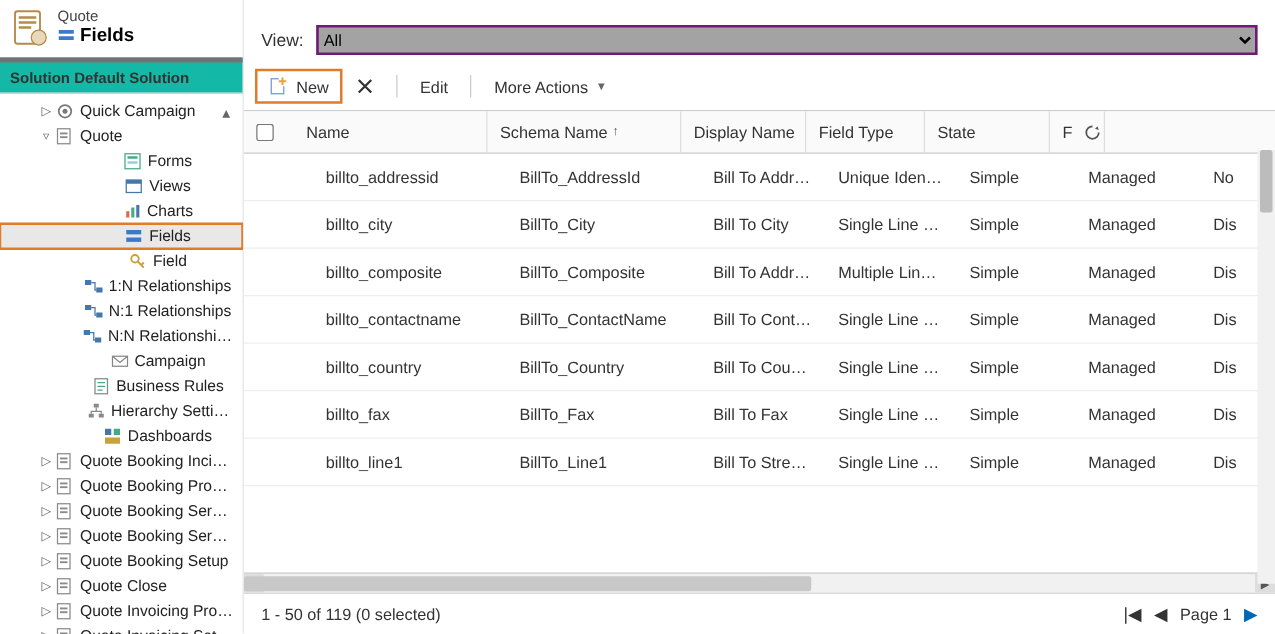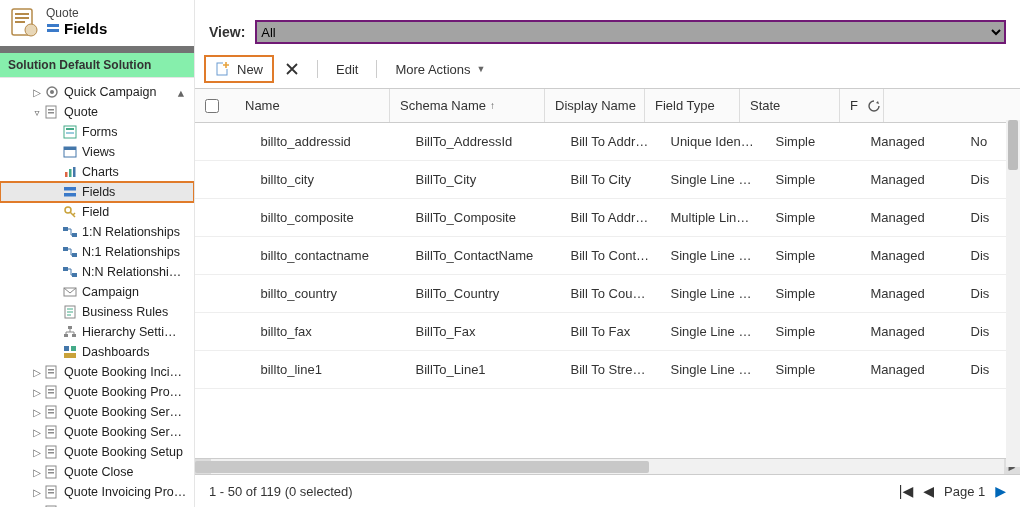--- a/index.html
+++ b/index.html
@@ -24,26 +24,26 @@
   display: flex;
   align-items: flex-start;
 }
 .sidebar-header .big-icon {
   width: 32px; height: 32px; margin-right: 6px; flex-shrink:0;
 }
 .sidebar-header .titles { display:flex; flex-direction:column; }
 .sidebar-header .subtitle { font-size: 12px; color: #444;}
 .sidebar-header .title { font-size: 15px; font-weight: 700; color:#000; display:flex; align-items:center; gap:4px;}
 .solution-bar {
-  background: #86efac;
+  background: #14b8a6;
   padding: 5px 8px;
   font-size: 12px;
   font-weight: 600;
   color:#333;
-  border-top:7px solid #737373;
+  border-top:4px solid #737373;
   border-bottom:1px solid #e5e5e5;
 }
 .tree { padding: 4px 0 10px 0; }
 .tree-row {
   display: flex;
   align-items: center;
   padding: 2px 4px 2px 0;
   font-size: 12.5px;
   color: #222;
   white-space: nowrap;
@@ -60,34 +60,34 @@
   display:inline-flex; align-items:center; justify-content:center;
 }
 .tree-row.selected {
   background: #e8e8e8;
 }
 .tree-row.highlighted {
   outline: 2px solid #e07b2a;
   outline-offset: -1px;
 }
 .indent-1 { padding-left: 30px; }
-.indent-3 { padding-left: 48px; }
+.indent-3 { padding-left: 48px; justify-content: center; }
 .main {
   flex: 1;
   display: flex;
   flex-direction: column;
   overflow:hidden;
   position:relative;
 }
 .view-row {
   display: flex;
   align-items: center;
   padding: 20px 14px 10px 14px;
 }
-.view-row label { font-weight:700; margin-right:10px; font-size:14px;}
+.view-row label { font-weight:400; margin-right:10px; font-size:14px;}
 .view-row select {
   flex:1; height:24px; font-size:13px; border:2px solid #701a75; background:#a3a3a3;
 }
 .toolbar {
   display:flex; align-items:center; gap:6px;
   padding: 4px 12px 8px 12px;
   border-bottom:1px solid #ccc;
 }
 .tb-btn {
   display:flex; align-items:center; gap:6px;

